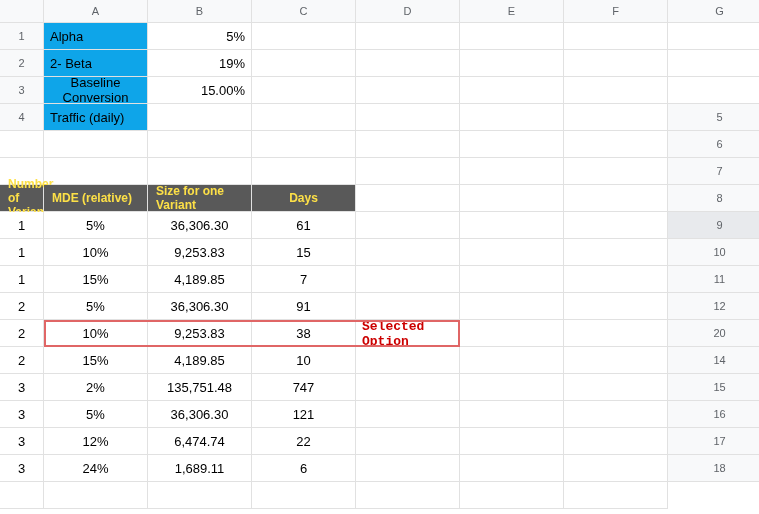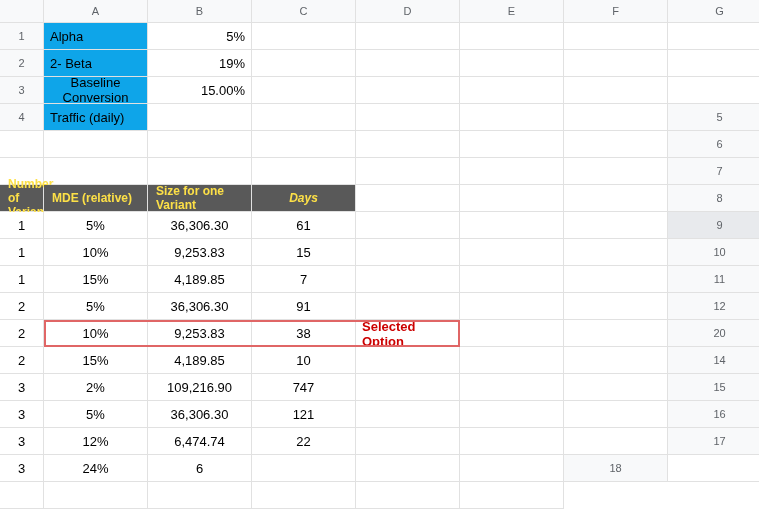--- a/index.html
+++ b/index.html
@@ -54,37 +54,38 @@
   }
   .cell.label { background: #0ea5e9; text-align: center; }
   .cell.right { justify-content: flex-end; }
   .cell.center { justify-content: center; }
   .cell.thdr {
     background: #595959;
     color: #fde047;
     font-weight: bold;
     font-size: 12px;
   }
-  .cell.thdr.center { justify-content: center; font-style: italic; }
+  .cell.thdr.center { justify-content: center; }
   .cell.thdr.left { justify-content: flex-start; padding-left:8px;}
   .blank { background: #fff; }
   .selrow-overlay-container { position: relative; }
   .selbox {
     position: absolute;
     border: 2px solid #e06666;
     pointer-events: none;
   }
   .annot {
     color: #cc0000;
     font-weight: bold;
     font-size: 13px;
     padding-left: 6px;
     display:flex;
     align-items:center;
     height:27px;
+    font-family:Liberation Mono, monospace;
   }
 </style>
 </head>
 <body>
 
 <div class="selrow-overlay-container">
 <div class="sheet">
 
   <div class="corner"></div>
   <div class="hdr">A</div>
@@ -207,21 +208,21 @@
   <div class="cell center">15%</div>
   <div class="cell center">4,189.85</div>
   <div class="cell center">10</div>
   <div class="cell blank"></div>
   <div class="cell blank"></div>
   <div class="cell blank"></div>
 
   <div class="rowhdr">14</div>
   <div class="cell center">3</div>
   <div class="cell center">2%</div>
-  <div class="cell center">109,216.90</div>
+  <div class="cell center">135,751.48</div>
   <div class="cell center">747</div>
   <div class="cell blank"></div>
   <div class="cell blank"></div>
   <div class="cell blank"></div>
 
   <div class="rowhdr">15</div>
   <div class="cell center">3</div>
   <div class="cell center">5%</div>
   <div class="cell center">36,306.30</div>
   <div class="cell center">121</div>
@@ -234,20 +235,21 @@
   <div class="cell center">12%</div>
   <div class="cell center">6,474.74</div>
   <div class="cell center">22</div>
   <div class="cell blank"></div>
   <div class="cell blank"></div>
   <div class="cell blank"></div>
 
   <div class="rowhdr">17</div>
   <div class="cell center">3</div>
   <div class="cell center">24%</div>
+  <div class="cell center">1,689.11</div>
   <div class="cell center">6</div>
   <div class="cell blank"></div>
   <div class="cell blank"></div>
   <div class="cell blank"></div>
 
   <div class="rowhdr">18</div>
   <div class="cell blank"></div>
   <div class="cell blank"></div>
   <div class="cell blank"></div>
   <div class="cell blank"></div>

